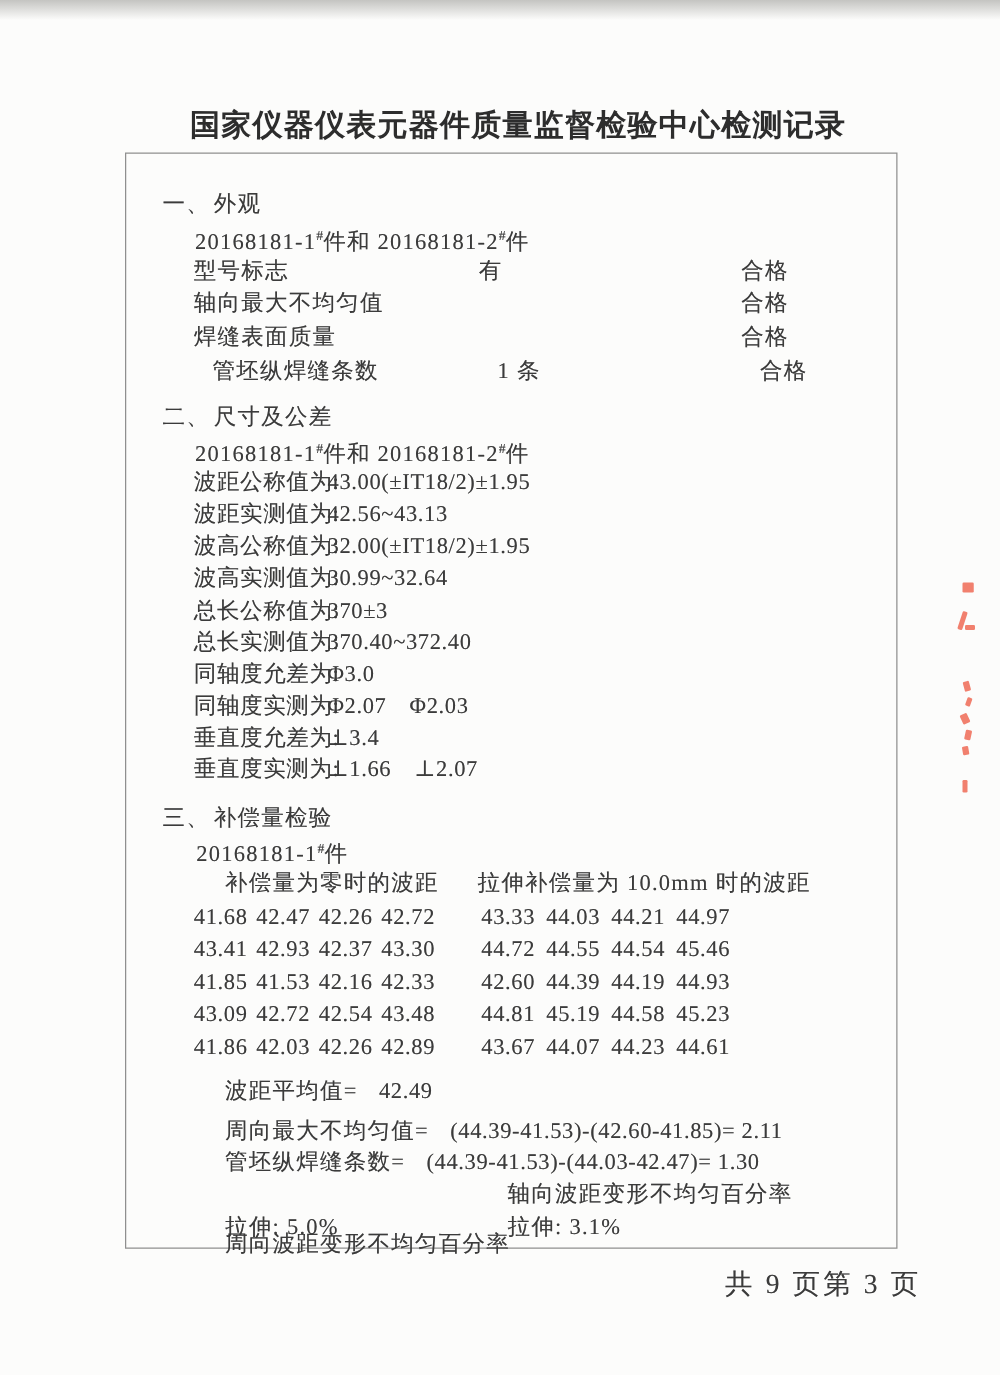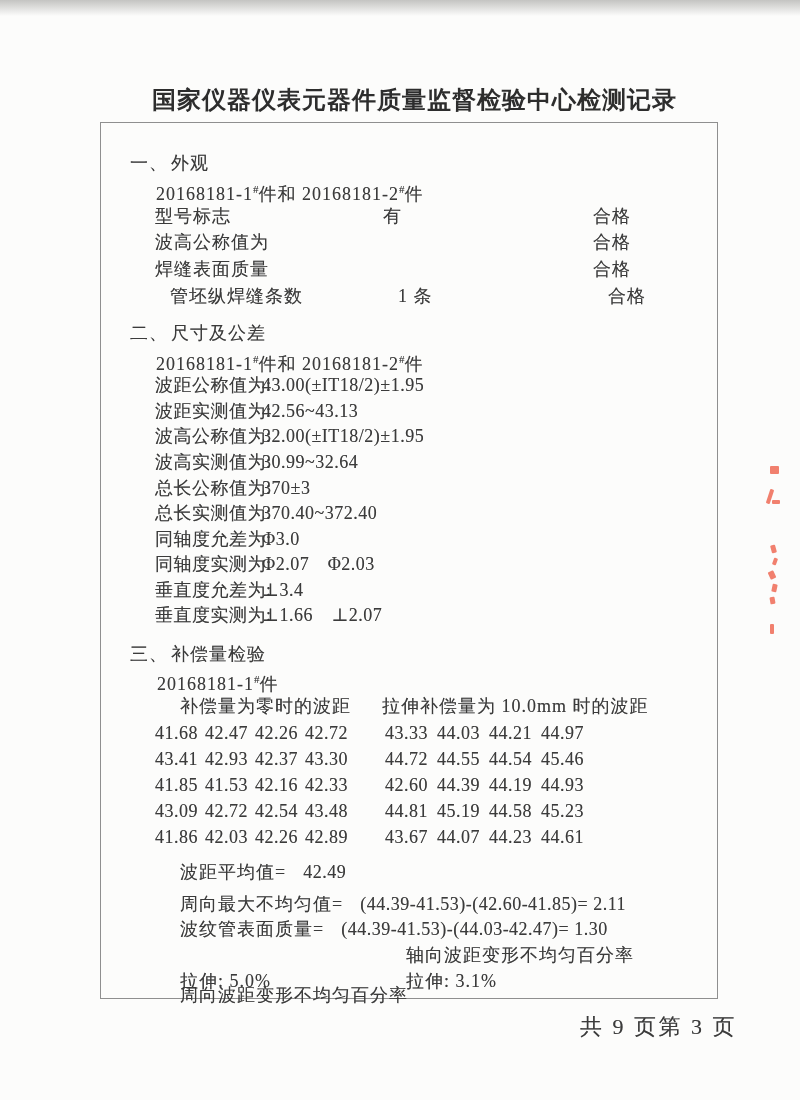--- a/index.html
+++ b/index.html
@@ -56,21 +56,21 @@
     <span class="sec-num">一、</span><span class="sec-title">外观</span>
   </div>
   <div class="abs" style="left:156px;top:178px;">
     <span>20168181-1</span><sup>#</sup><span>件和 20168181-2</span><sup>#</sup><span>件</span>
   </div>
 
   <div class="abs check-row" style="left:155px;top:205px;">
     <span class="c-label">型号标志</span><span class="c-value">有</span><span class="c-result">合格</span>
   </div>
   <div class="abs check-row" style="left:155px;top:231px;">
-    <span class="c-label">波高公称值为</span><span class="c-value"></span><span class="c-result">合格</span>
+    <span class="c-label">轴向最大不均匀值</span><span class="c-value"></span><span class="c-result">合格</span>
   </div>
   <div class="abs check-row" style="left:155px;top:258px;">
     <span class="c-label">焊缝表面质量</span><span class="c-value"></span><span class="c-result">合格</span>
   </div>
   <div class="abs check-row" style="left:155px;top:285px;margin-left:15px;">
     <span class="c-label">管坯纵焊缝条数</span><span class="c-value">1 条</span><span class="c-result">合格</span>
   </div>
 
   <div class="abs" style="left:130px;top:322px;">
     <span class="sec-num">二、</span><span class="sec-title">尺寸及公差</span>
@@ -177,21 +177,21 @@
       <span class="num">44.61</span>
   </div>
 
   <div class="abs formula" style="left:180px;top:861px;">
     <span class="f-label">波距平均值=</span><span class="f-value">42.49</span>
   </div>
   <div class="abs formula" style="left:180px;top:893px;">
     <span class="f-label">周向最大不均匀值=</span><span class="f-value">(44.39-41.53)-(42.60-41.85)= 2.11</span>
   </div>
   <div class="abs formula" style="left:180px;top:918px;">
-    <span class="f-label">波纹管表面质量=</span><span class="f-value">(44.39-41.53)-(44.03-42.47)= 1.30</span>
+    <span class="f-label">管坯纵焊缝条数=</span><span class="f-value">(44.39-41.53)-(44.03-42.47)= 1.30</span>
   </div>
 
   <div class="abs" style="left:180px;top:984px;">周向波距变形不均匀百分率</div>
   <div class="abs" style="left:406px;top:944px;">轴向波距变形不均匀百分率</div>
   <div class="abs" style="left:180px;top:970px;">拉伸: 5.0%</div>
   <div class="abs" style="left:406px;top:970px;">拉伸: 3.1%</div>
 
   <div class="seal-frag" style="left: 770px; top: 466px; width: 9px; height: 8px; background: rgb(238, 106, 85);"></div>
   <div class="seal-frag" style="left: 768px; top: 489px; width: 4px; height: 15px; transform: rotate(18deg); background: rgb(238, 106, 85);"></div>
   <div class="seal-frag" style="left: 772px; top: 500px; width: 8px; height: 4px; background: rgb(238, 106, 85);"></div>

